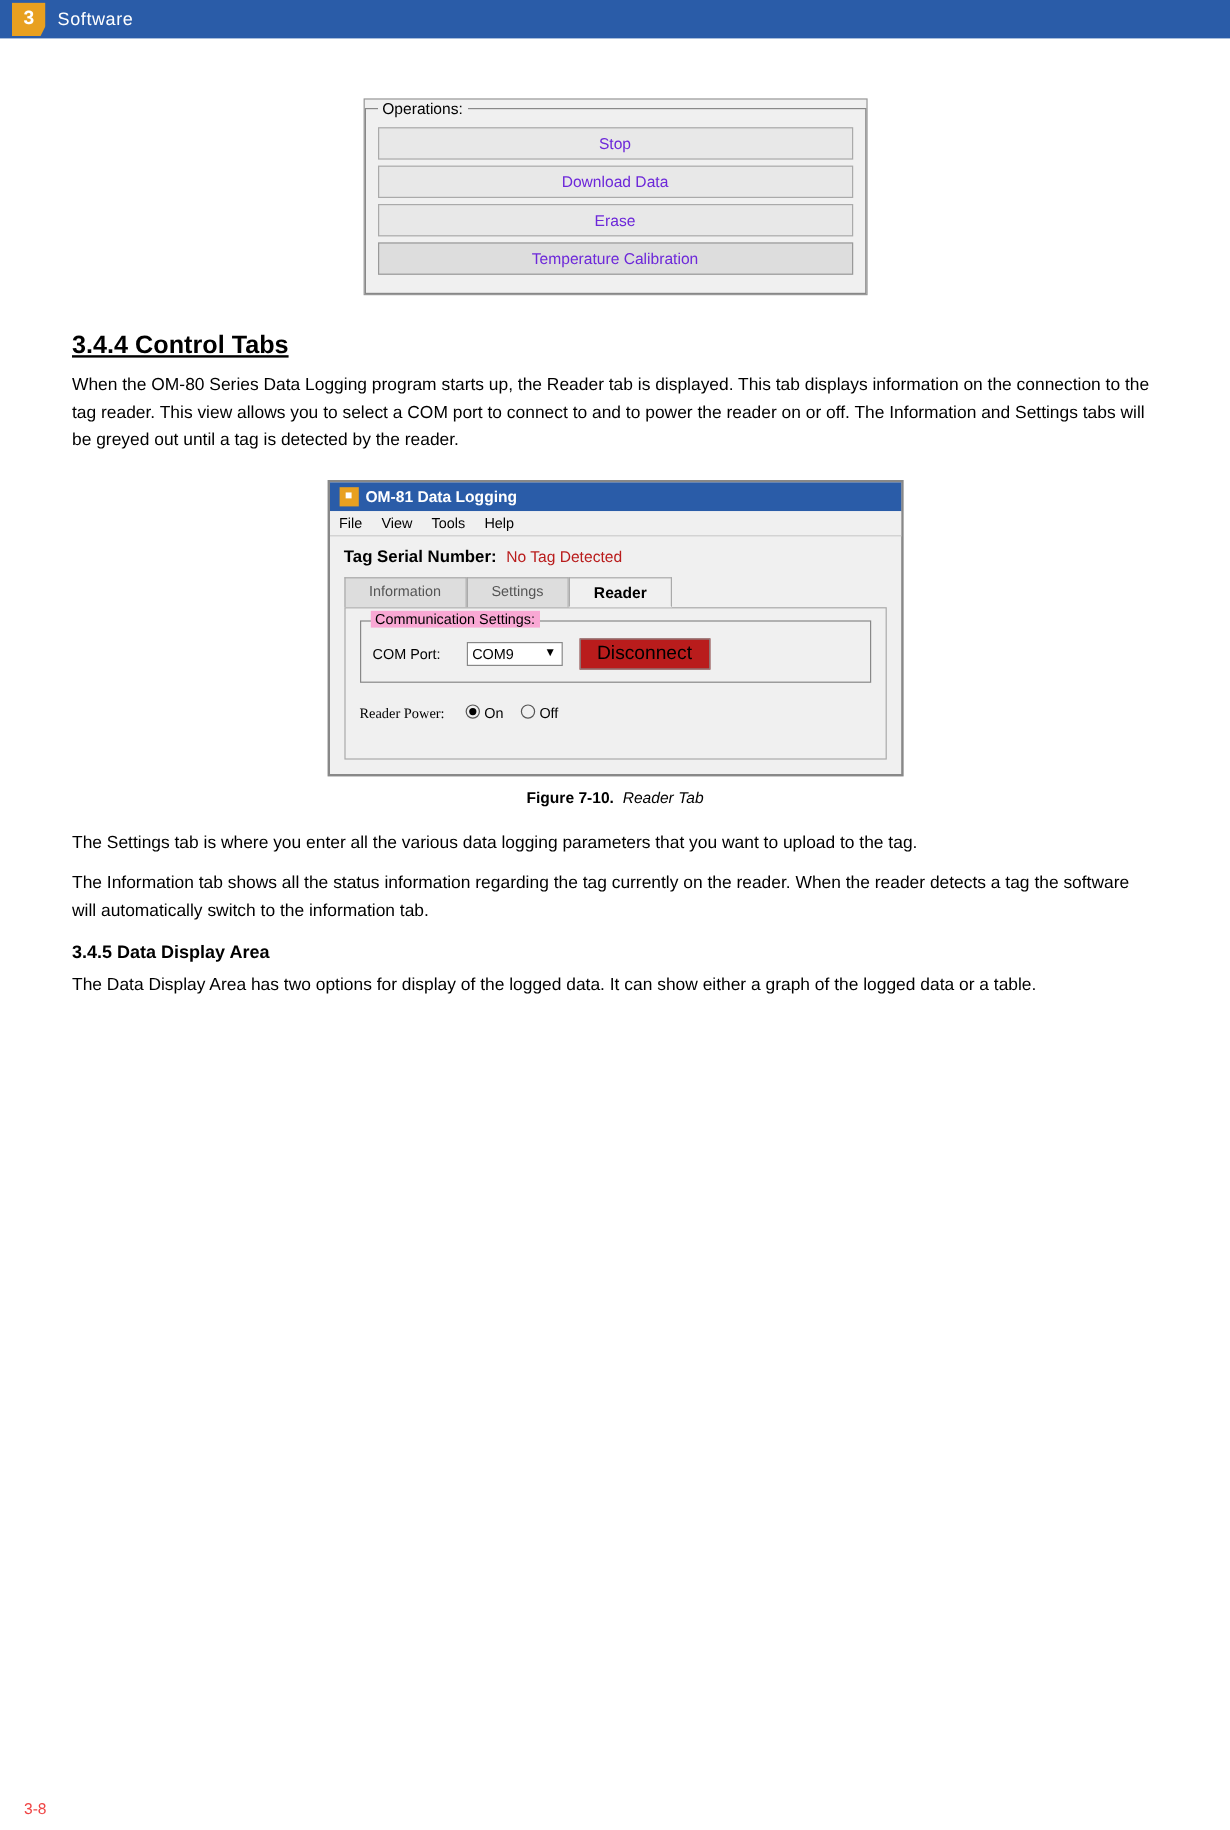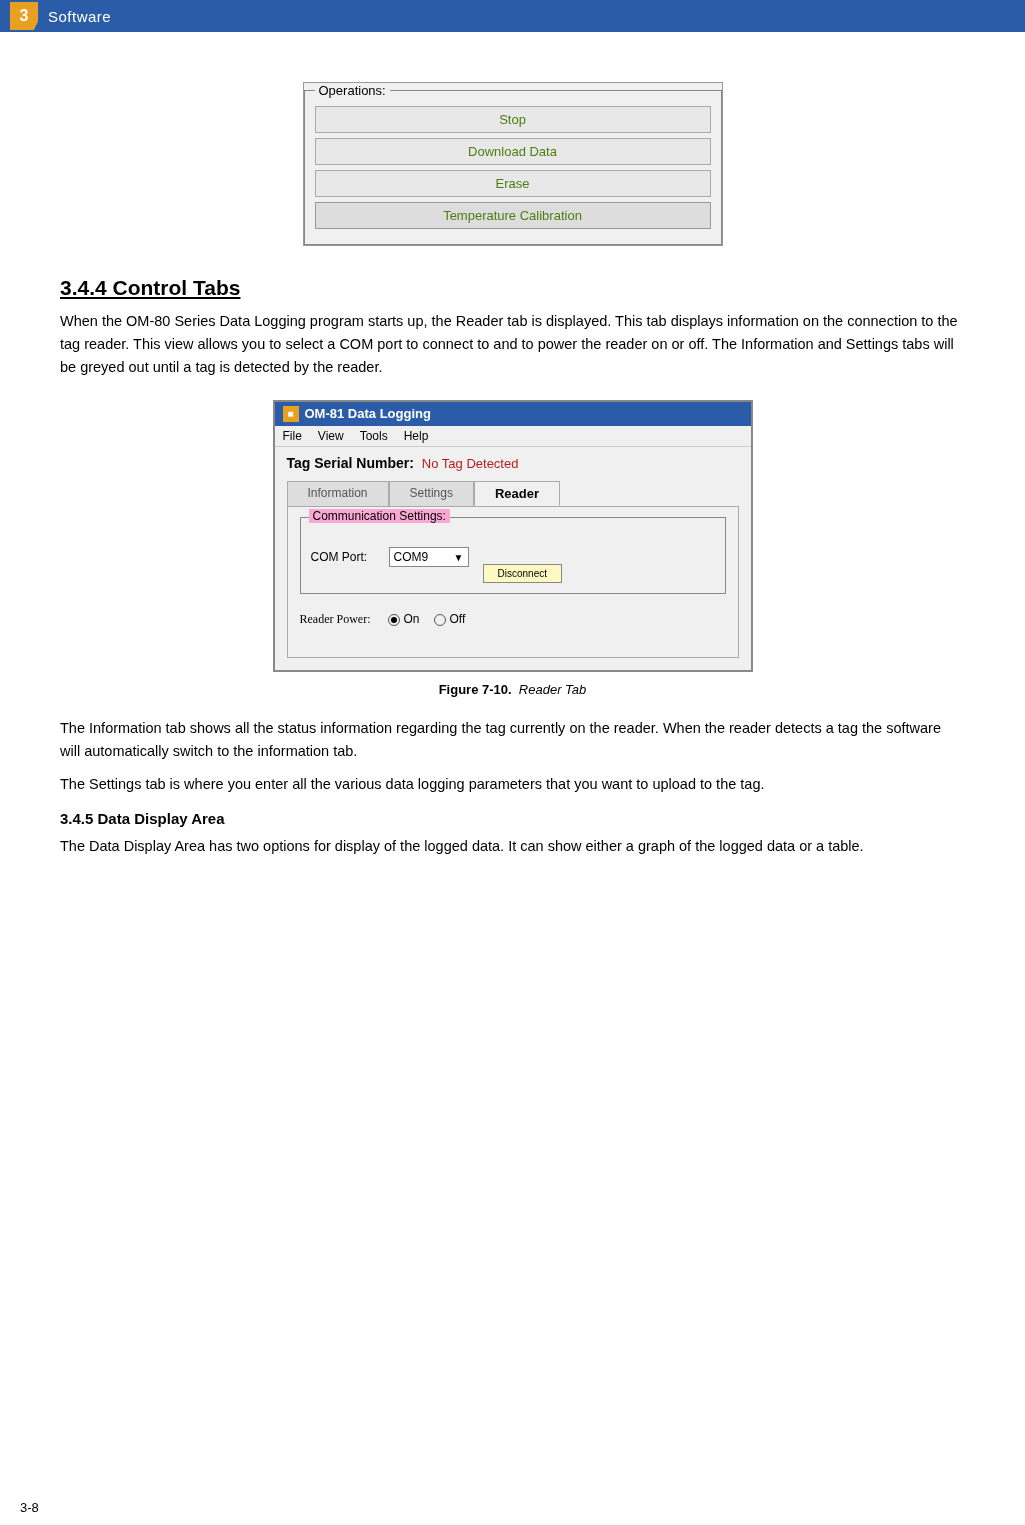--- a/index.html
+++ b/index.html
@@ -52,21 +52,21 @@
       margin: 20px 0 30px 0;
     }
     .ops-btn {
       display: block;
       width: 100%;
       background: #e8e8e8;
       border: 1px solid #aaa;
       padding: 5px 0;
       text-align: center;
       font-size: 13px;
-      color: #4d7c0f;
+      color: #6d28d9;
       margin-bottom: 5px;
       cursor: default;
     }
     .ops-btn.bold-btn {
       background: #ddd;
       font-weight: normal;
       border: 1px solid #999;
     }
 
     
@@ -203,45 +203,44 @@
       display: flex;
       align-items: center;
       width: 80px;
     }
     .select-arrow {
       margin-left: auto;
       font-size: 10px;
     }
     .disconnect-btn {
       border: 1px solid #888;
-      background: #fef9c3;
+      background: #b91c1c;
       padding: 3px 14px;
-      font-size: 10px;
+      font-size: 16px;
       margin-left: 14px;
       cursor: default;
-      margin-top: 32px;
     }
     .reader-power-row {
       display: flex;
       align-items: center;
       margin-top: 18px;
       font-size: 12px;
     }
     .power-label {
       width: 88px;
       font-family: Liberation Serif, serif;
     }
     .radio-group {
       display: flex;
       align-items: center;
       gap: 14px;
     }
     .radio-item {
       display: flex;
-      align-items: flex-end;
+      align-items: flex-start;
       gap: 4px;
       font-size: 12px;
     }
     .radio-circle {
       width: 12px;
       height: 12px;
       border-radius: 50%;
       border: 1px solid #555;
       display: inline-flex;
       align-items: center;
@@ -266,21 +265,21 @@
       font-style: normal;
       font-weight: bold;
     }
 
     
     .footer {
       position: fixed;
       bottom: 10px;
       left: 20px;
       font-size: 13px;
-      color: #000000;
+      color: #ef4444;
     }
     fieldset.ops-fieldset {
       border: 1px solid #888;
       padding: 8px 10px 10px 10px;
     }
     fieldset.ops-fieldset legend {
       font-size: 13px;
       font-weight: normal;
       padding: 0 4px;
     }
@@ -370,23 +369,23 @@
         </div>
       </div>
     </div>
   </div>
 
   <div class="figure-caption">
     <strong>Figure 7-10.</strong>
     &nbsp;<span>Reader Tab</span>
   </div>
 
+  <p class="body-text">The Settings tab is where you enter all the various data logging parameters that you want to upload to the tag.</p>
+
   <p class="body-text">The Information tab shows all the status information regarding the tag currently on the reader.  When the reader detects a tag the software will automatically switch to the information tab.</p>
-
-  <p class="body-text">The Settings tab is where you enter all the various data logging parameters that you want to upload to the tag.</p>
 
   <div class="subsection-heading">3.4.5 Data Display Area</div>
   <p class="body-text">The Data Display Area has two options for display of the logged data.  It can show either a graph of the logged data or a table.</p>
 
 </div>
 
 <div class="footer">
   <span>3-8</span>
 </div>
 

